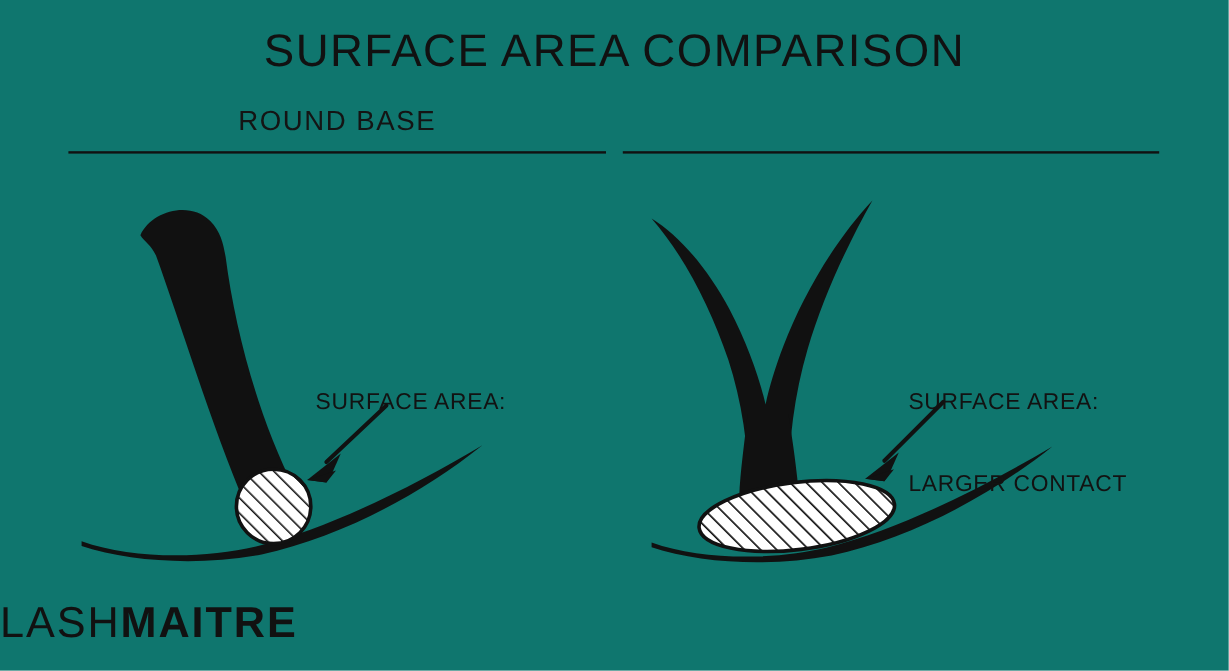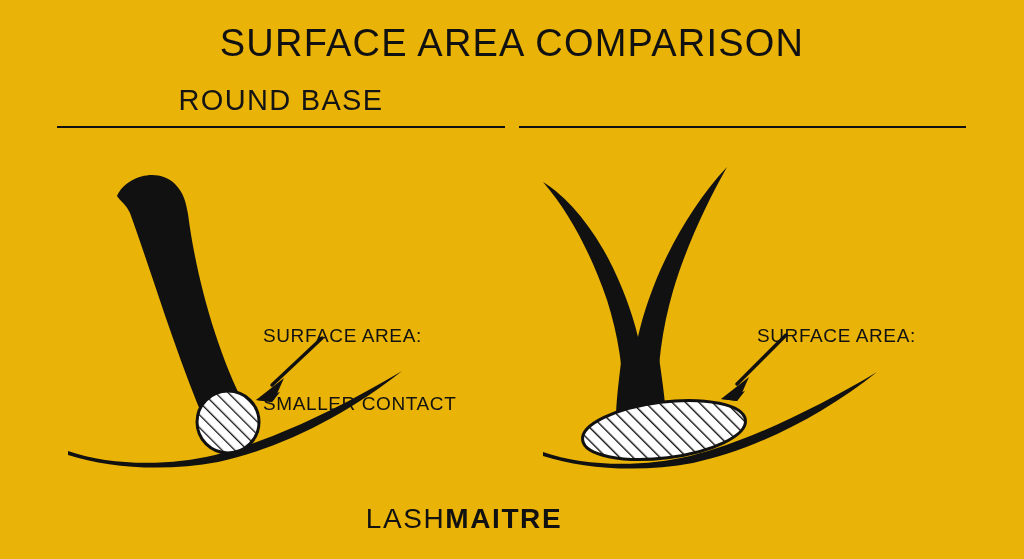--- a/index.html
+++ b/index.html
@@ -9,21 +9,21 @@
     background: #ffffff;
   }
   body {
     font-family: "Liberation Sans", sans-serif;
     -webkit-font-smoothing: antialiased;
   }
   #infographic {
     position: relative;
     width: 1024px;
     height: 559px;
-    background: #eab308;
+    background: #0f766e;
     overflow: hidden;
   }
 
   
   .main-title {
     position: absolute;
     left: 0;
     top: 22px;
     width: 1024px;
     text-align: center;
@@ -32,21 +32,21 @@
     font-weight: 400;
     letter-spacing: 1.2px;
     color: #111111;
     white-space: nowrap;
   }
 
   
   .panel-heading {
     position: absolute;
     top: 86px;
-    font-size: 29px;
+    font-size: 23px;
     line-height: 28px;
     font-weight: 400;
     letter-spacing: 1.3px;
     color: #141414;
     text-align: center;
     white-space: nowrap;
   }
   .panel-heading.left  { left: 57px;  width: 448px; }
   .panel-heading.right { left: 519px; width: 447px; }
 
@@ -81,22 +81,22 @@
     width: 1024px;
     height: 559px;
   }
 
   
   .logo {
     position: absolute;
     left: 0;
     top: 500px;
     width: 928px;
-    text-align: center;
-    font-size: 28px;
+    text-align: left;
+    font-size: 36px;
     line-height: 38px;
     letter-spacing: 1.6px;
     color: #111111;
     white-space: nowrap;
   }
   .logo .lash   { font-weight: 300; }
   .logo .maitre { font-weight: 700; }
 </style>
 </head>
 <body>
@@ -194,24 +194,24 @@
       <g>
         <line x1="786" y1="335" x2="737" y2="384" stroke="#111111" stroke-width="3.4" stroke-linecap="round"></line>
         <path d="M 721,399 L 749,377 L 741,395 L 737,401 Z" fill="#111111"></path>
         <path d="M 721,399 L 745,391 L 737,401 Z" fill="#111111"></path>
       </g>
     </g>
   </svg>
 
   <div class="callout left">
     <span class="line">SURFACE AREA:</span>
-    <span class="line">SMALLER CONTACT</span>
   </div>
 
   <div class="callout right">
     <span class="line">SURFACE AREA:</span>
+    <span class="line">LARGER CONTACT</span>
   </div>
 
   <div class="logo">
     <span class="lash">LASH</span><span class="maitre">MAITRE</span>
   </div>
 
 </div>
 
 </body></html>

